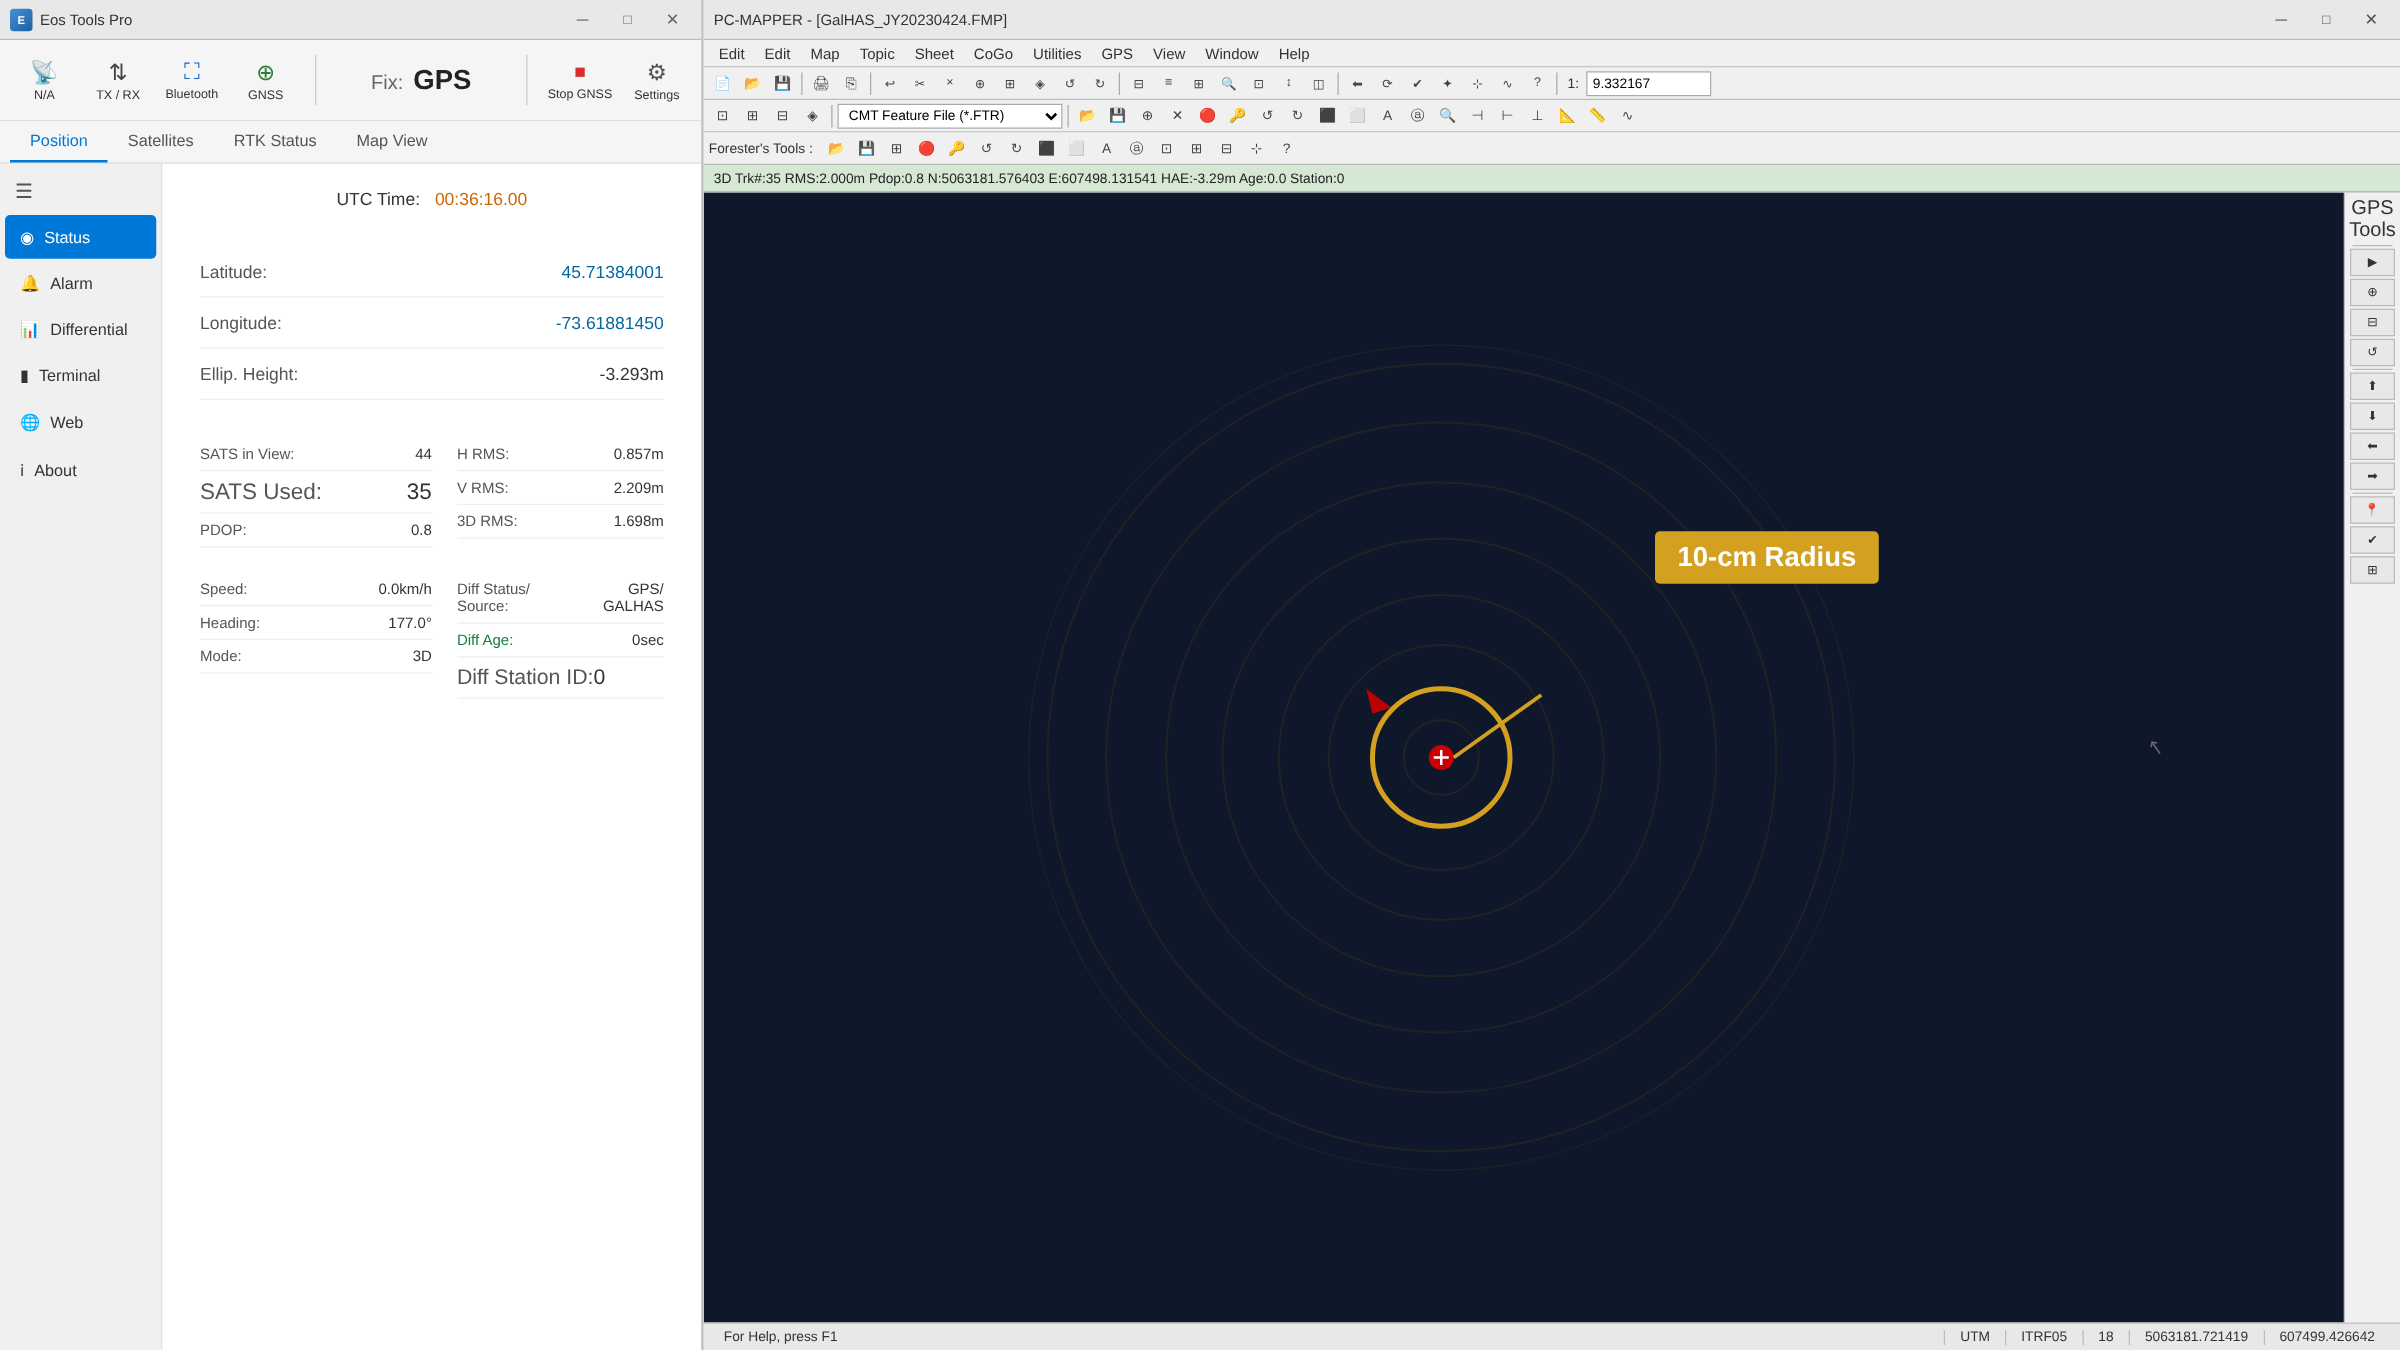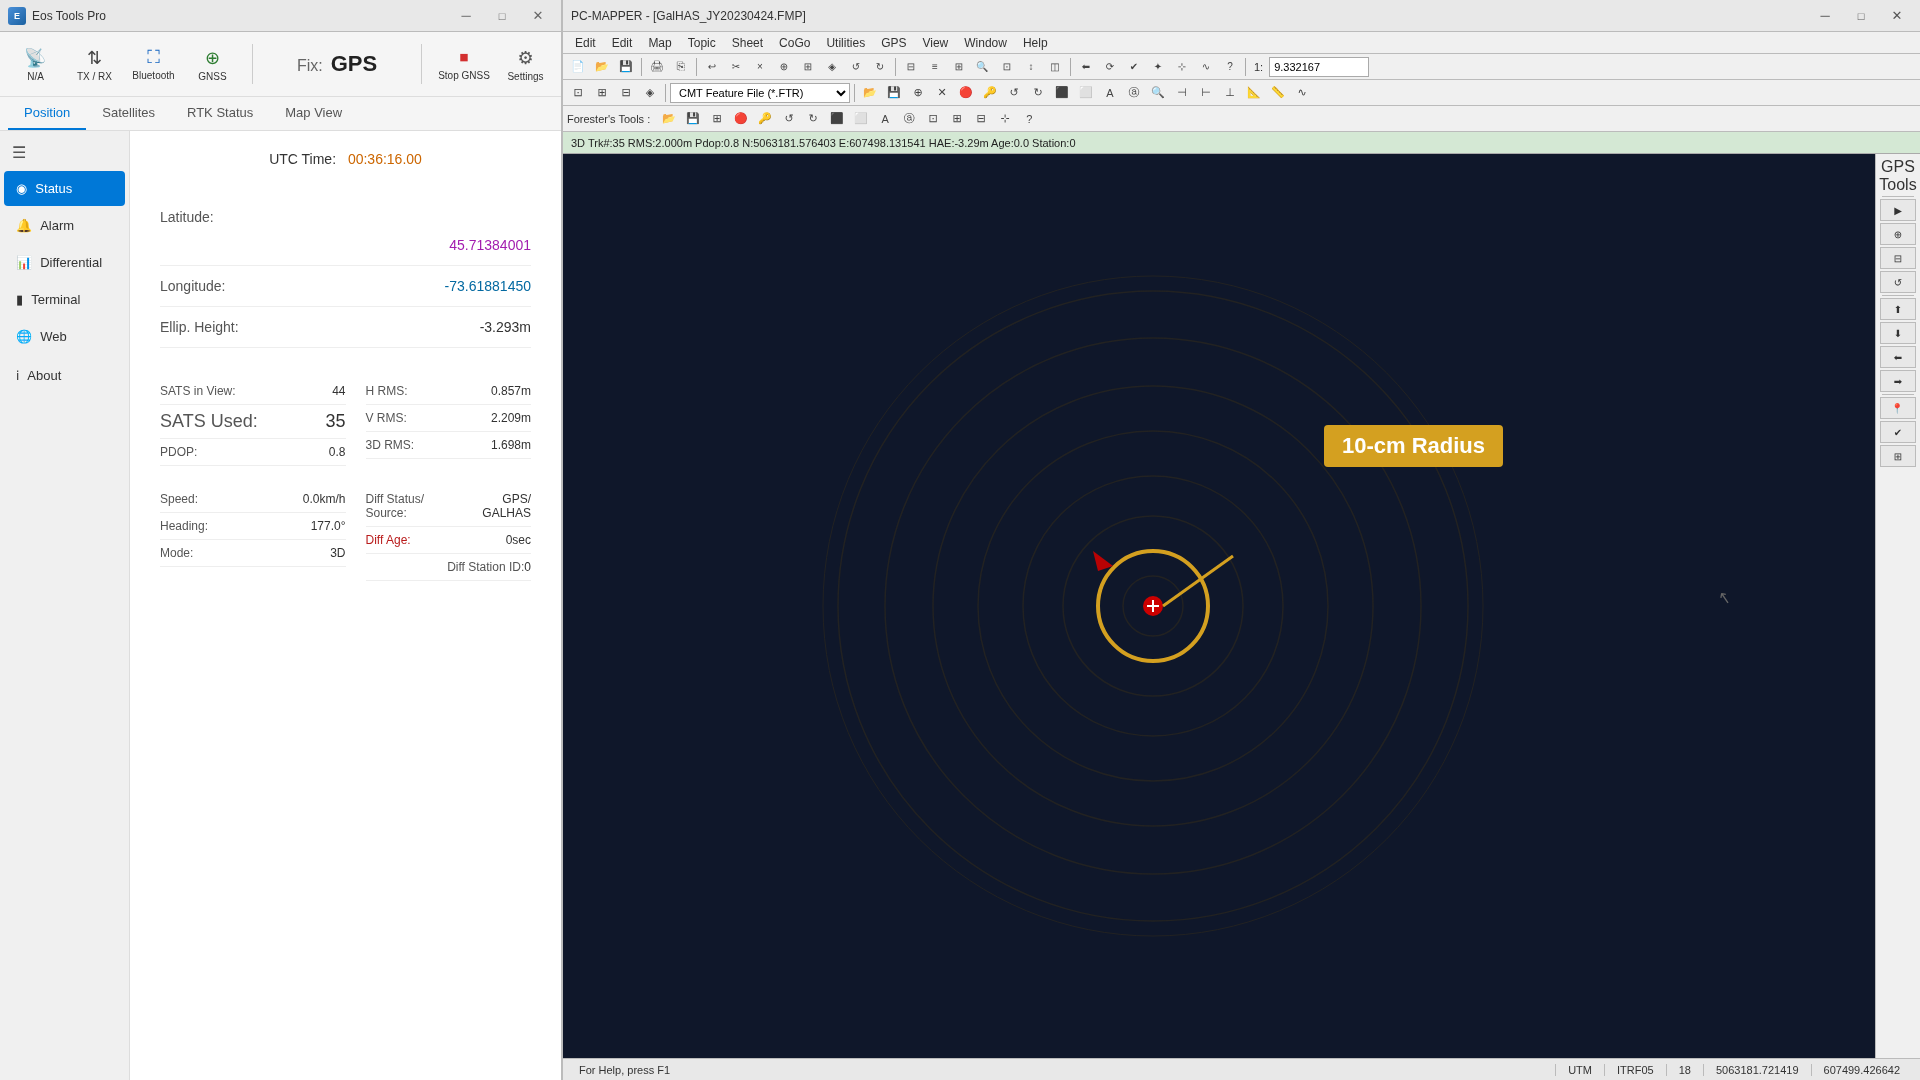--- a/index.html
+++ b/index.html
@@ -104,21 +104,21 @@
         <div style="flex:1; padding:20px 30px; overflow-y:auto; background:white;">
 
           <div style="text-align:center; margin-bottom:30px; font-size:14px; color:#333;">
             <span>UTC Time:</span>
             <span style="color:#cc6600; margin-left:8px;">00:36:16.00</span>
           </div>
 
           <div>
             <div style="display:flex; justify-content:space-between; padding:12px 0; border-bottom:1px solid #eee; font-size:14px;">
               <span style="color:#555;">Latitude:</span>
-              <span style="color:#a21caf; font-weight:500;margin-top:28px;">45.71384001</span>
+              <span style="color:#0369a1; font-weight:500;">45.71384001</span>
             </div>
             <div style="display:flex; justify-content:space-between; padding:12px 0; border-bottom:1px solid #eee; font-size:14px;">
               <span style="color:#555;">Longitude:</span>
               <span style="color:#0369a1; font-weight:400;">-73.61881450</span>
             </div>
             <div style="display:flex; justify-content:space-between; padding:12px 0; border-bottom:1px solid #eee; font-size:14px;">
               <span style="color:#555;">Ellip. Height:</span>
               <span style="color:#333; font-weight:500;">-3.293m</span>
             </div>
           </div>
@@ -172,24 +172,24 @@
                 <span style="color:#555;">Mode:</span>
                 <span style="color:#333; font-weight:500;">3D</span>
               </div>
             </div>
             <div style="padding-left:20px;">
               <div style="display:flex; justify-content:space-between; padding:6px 0; border-bottom:1px solid #eee; font-size:12px;">
                 <span style="color:#555;">Diff Status/<br>Source:</span>
                 <span style="color:#333; font-weight:500; text-align:right;">GPS/<br>GALHAS</span>
               </div>
               <div style="display:flex; justify-content:space-between; padding:6px 0; border-bottom:1px solid #eee; font-size:12px;">
-                <span style="color:#b91c1c;">Diff Age:</span>
+                <span style="color:#15803d;">Diff Age:</span>
                 <span style="color:#333; font-weight:500;">0sec</span>
               </div>
-              <div style="display:flex; justify-content:flex-end; padding:6px 0; border-bottom:1px solid #eee; font-size:12px;">
+              <div style="display:flex; justify-content:flex-start; padding:6px 0; border-bottom:1px solid #eee; font-size:17px;">
                 <span style="color:#555;">Diff Station ID:</span>
                 <span style="color:#333; font-weight:500;">0</span>
               </div>
             </div>
           </div>
 
         </div>
       </div>
 
     </div>

